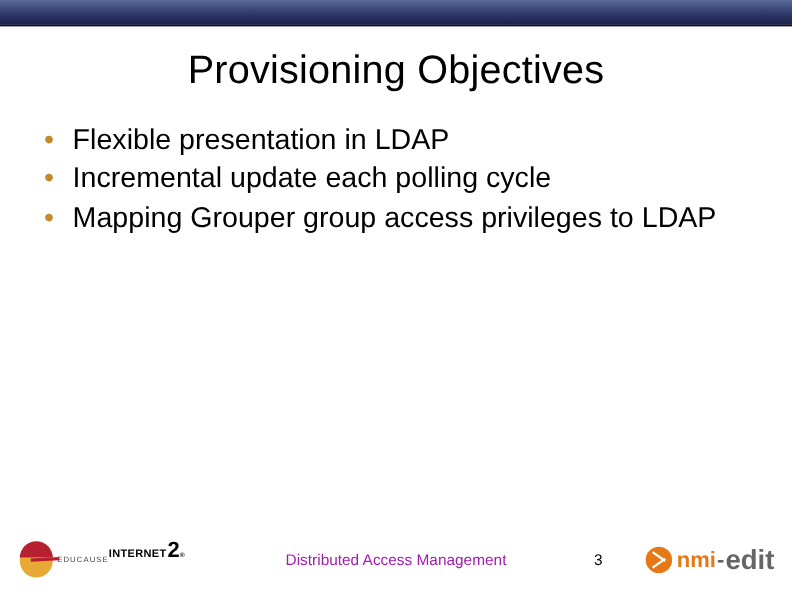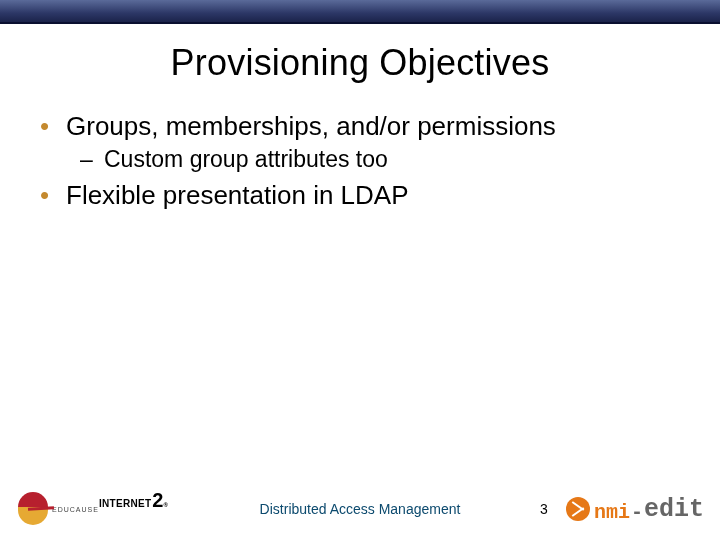--- a/index.html
+++ b/index.html
@@ -98,21 +98,21 @@
     display: flex;
     align-items: flex-start;
   }
   .footer-center {
     position: absolute;
     left: 50%;
     transform: translateX(-50%);
     text-align: center;
     font-size: 14px;
     line-height: 1.2;
-    color: #0c4a6e;
+    color: #a21caf;
   }
   .pagenum {
     position: absolute;
     left: 540px;
     font-size: 14px;
     color: #000;
   }
   .logos-right {
     margin-left: auto;
   }
@@ -210,23 +210,22 @@
   }
   .nmi-circle::after {
     width: 14px;
     height: 2px;
     left: 5px;
     top: 14px;
     transform: rotate(-35deg);
   }
   .nmi-text {
     display: flex;
-    align-items: flex-end;
+    align-items: center;
     font-weight: 700;
-    font-family: Liberation Mono, monospace;
   }
   .nmi-text .a {
     color: #e67817;
     font-size: 20px;
   }
   .nmi-text .dash {
     color: #666;
     font-size: 20px;
     margin: 0 1px;
   }
@@ -240,32 +239,30 @@
 
 <div class="slide">
 
   <div class="top-bar"></div>
 
   <h1 class="title">Provisioning Objectives</h1>
 
   <div class="content">
     <ul class="l1">
       <li>
-        <span>Groups, memberships, and/or permissions</span>
-        <ul class="l2">
-          <li>
-            <span>Custom group attributes too</span>
-          </li>
-        </ul>
+        <span>Flexible presentation in LDAP</span>
       </li>
       <li>
-        <span>Flexible presentation in LDAP</span>
+        <span>Incremental update each polling cycle</span>
       </li>
     </ul>
     <ul class="l1">
+      <li>
+        <span>Mapping Grouper group access privileges to LDAP</span>
+      </li>
     </ul>
   </div>
 
   <div class="footer">
     <div class="logos-left">
       <div class="educause">
         <div class="educause-e">
           <div class="top"></div>
           <div class="bot"></div>
           <div class="bar"></div>

